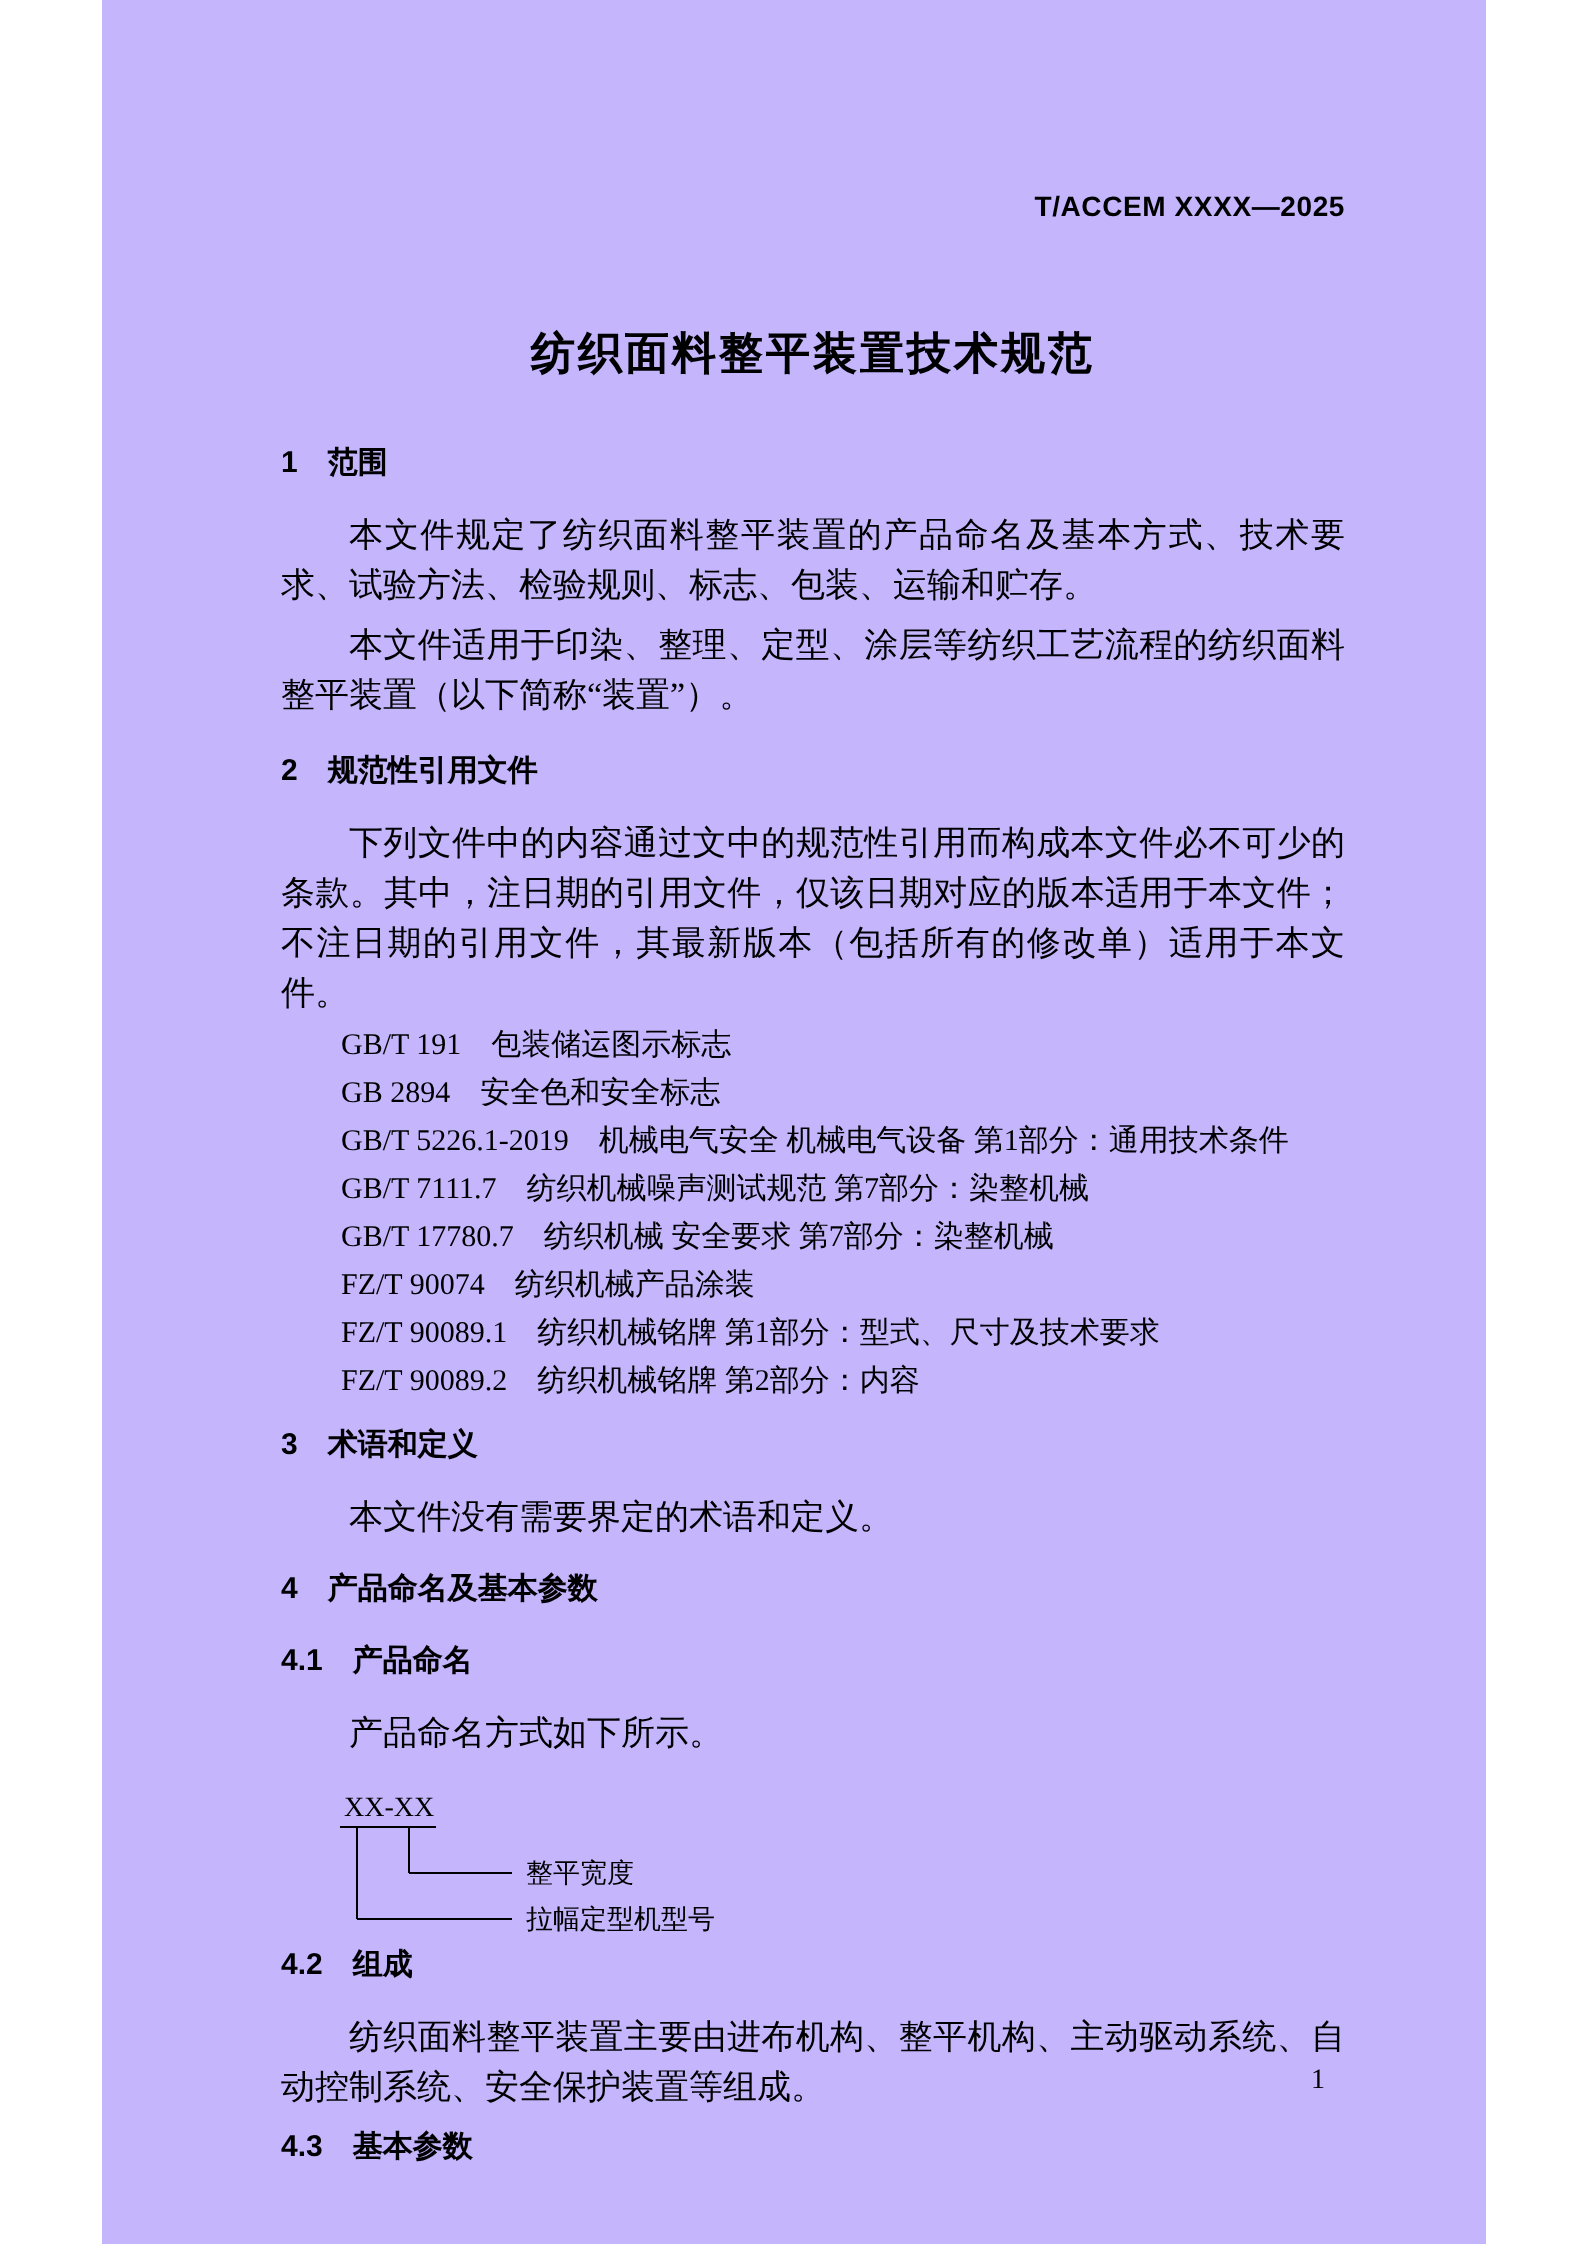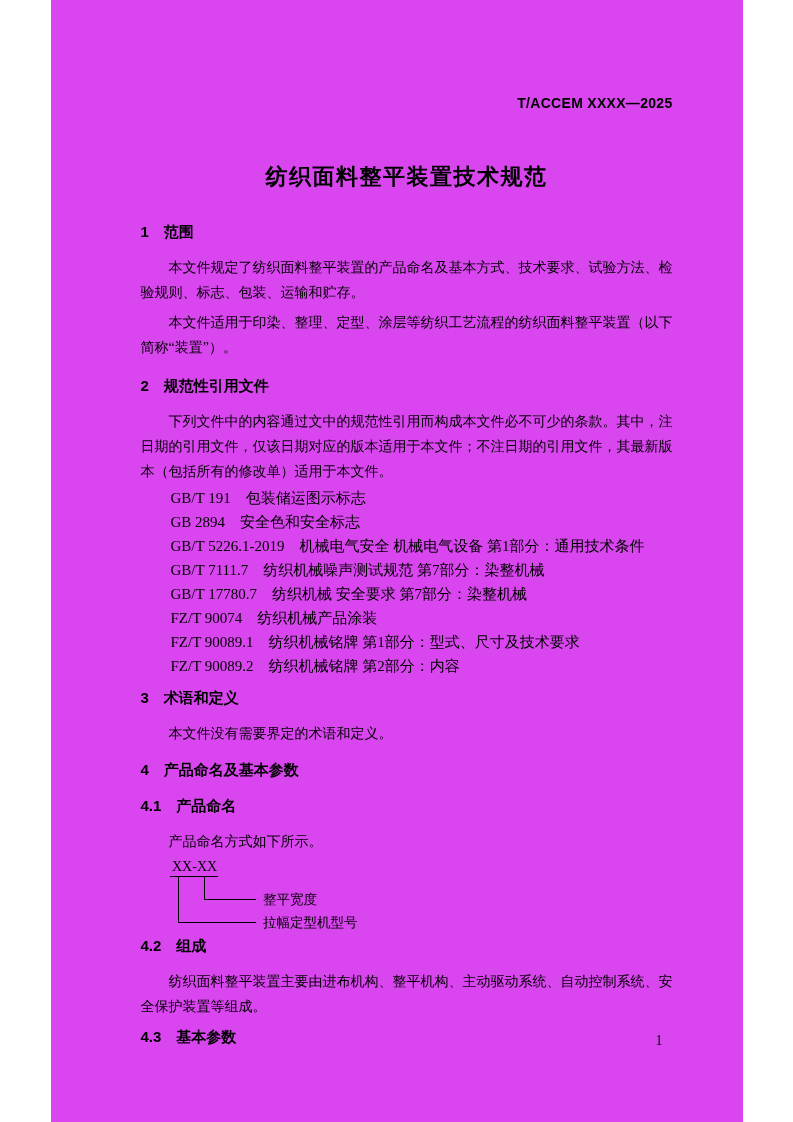--- a/index.html
+++ b/index.html
@@ -4,21 +4,21 @@
 <style>
   * { margin: 0; padding: 0; box-sizing: border-box; }
   html, body { background: #ffffff; }
   body { font-family: "Liberation Serif", serif; }
 
   .page {
     position: relative;
     width: 692px;
     height: 1122px;
     margin: 0 auto;
-    background: #d946ef;
+    background: #c4b5fd;
     color: #000000;
     overflow: hidden;
   }
   .content { padding: 0 70px 0 90px; }
 
   .doc-number {
     padding-top: 94px;
     text-align: right;
     font-family: "Liberation Sans", sans-serif;
     font-weight: 700;
@@ -46,35 +46,35 @@
   .h-s1  { margin-top: 30px; }
   .h-s2  { margin-top: 16px; }
   .h-s3  { margin-top: 10px; }
   .h-s4  { margin-top: 14px; }
   .h-s41 { margin-top: 16px; }
   .h-s42 { margin-top: 2px; }
   .h-s43 { margin-top: 8px; }
 
   .para {
     margin-top: 13px;
-    font-size: 14px;
+    font-size: 17px;
     line-height: 25px;
     text-align: justify;
     text-indent: 2em;
   }
   .para + .para { margin-top: 5px; }
 
   .refs { margin-top: 2px; list-style: none; }
   .refs li {
     font-size: 15px;
     line-height: 24px;
     padding-left: 2em;
   }
 
-  .naming-diagram { margin-top: 4px; margin-left: 29px; }
+  .naming-diagram { margin-top: 16px; margin-left: 29px; }
   .naming-diagram svg { display: block; }
   .diagram-code  { font-size: 14px;   font-family: "Liberation Serif", serif; fill: #000; }
   .diagram-label { font-size: 13.5px; font-family: "Liberation Serif", serif; fill: #000; }
 
   .page-number {
     position: absolute;
     top: 1032px;
     right: 80px;
     font-size: 14px;
     line-height: 18px;

